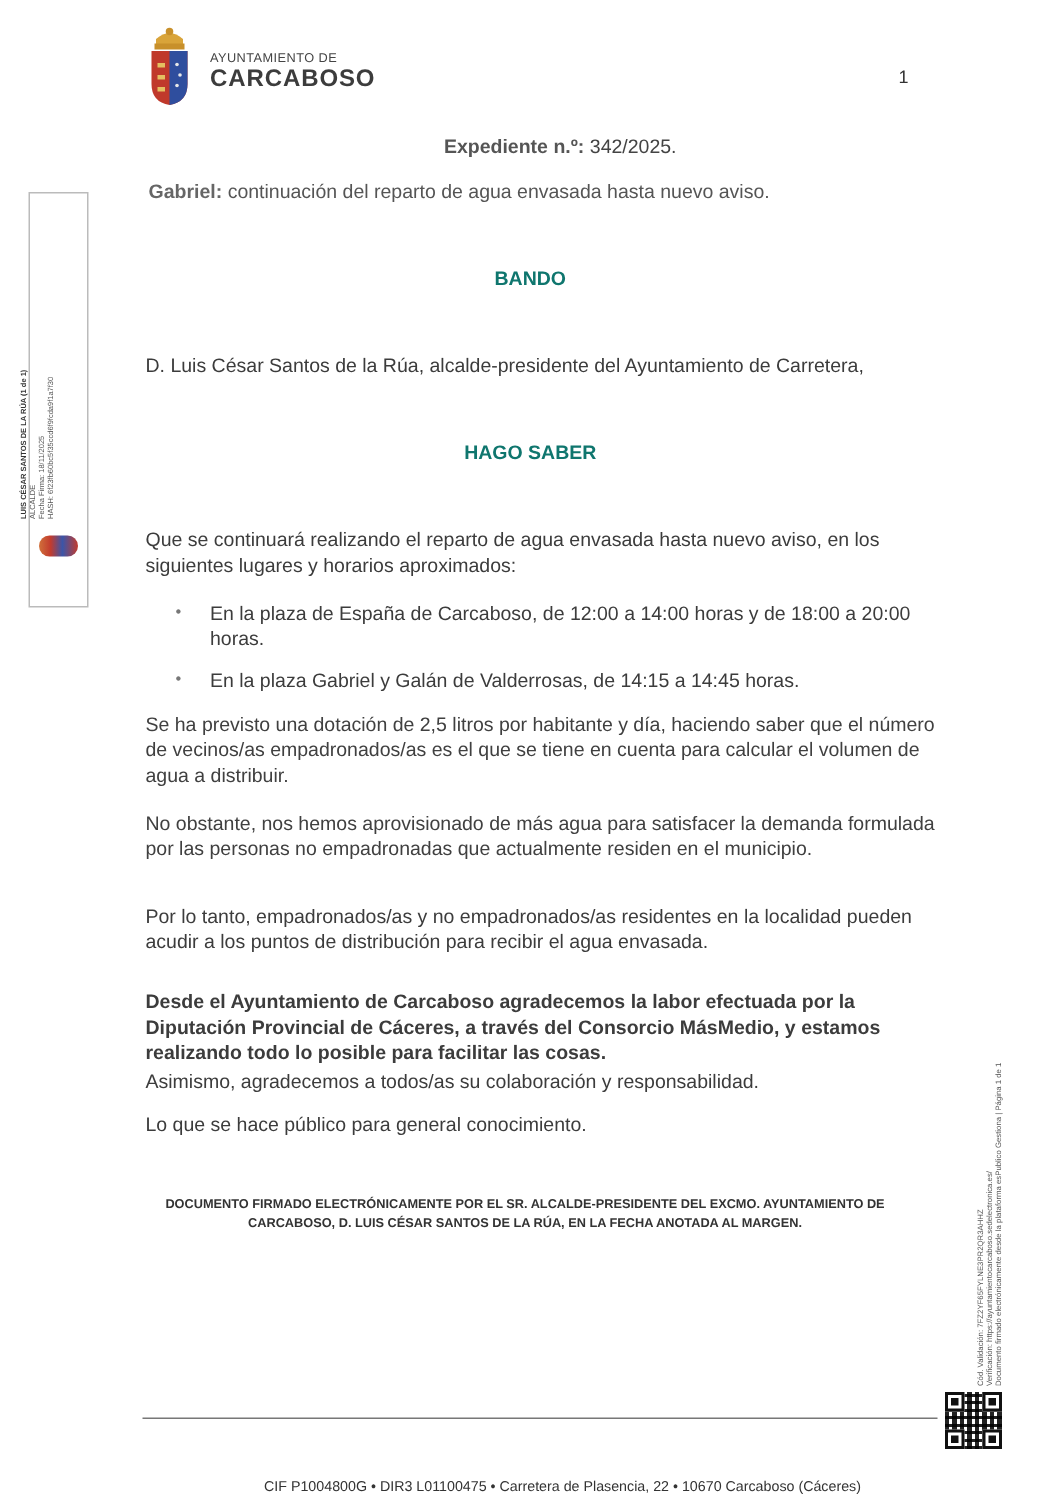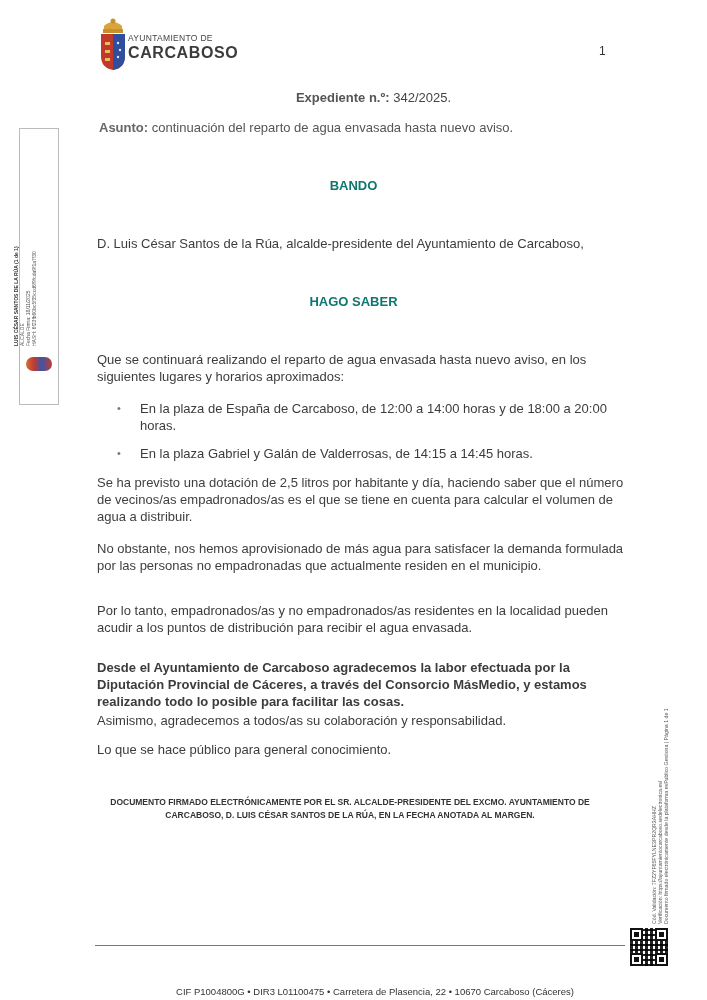--- a/index.html
+++ b/index.html
@@ -1,20 +1,20 @@
 <!DOCTYPE html>
 <html><head>
 <meta charset="utf-8">
 <style>
   html, body { margin:0; padding:0; background:#ffffff; }
   body { width:707px; height:1000px; position:relative; overflow:hidden;
          font-family:"Liberation Sans", sans-serif; color:#3a3a3a; }
   .logo { position:absolute; left:98px; top:16px; display:flex; align-items:center; }
   .crest { width:30px; height:56px; position:relative; }
-  .logo-text { margin-top:6px; }
+  .logo-text { margin-left:12px; margin-top:6px; }
   .logo-small { font-size:8.5px; letter-spacing:0.3px; color:#444; }
   .logo-big { font-size:16px; font-weight:bold; letter-spacing:0.6px; color:#3c3c3c; margin-top:1px; }
   .page-num { position:absolute; left:599px; top:44px; font-size:12px; color:#333; }
   .expediente { position:absolute; left:0; width:707px; top:90px; text-align:center; font-size:13px; color:#444;margin-left:20px; }
   .expediente b { color:#555; }
   .asunto { position:absolute; left:99px; top:120px; font-size:13px; color:#555; }
   .asunto b { color:#666; }
   .heading { position:absolute; left:0; width:707px; text-align:center; font-size:13px; font-weight:bold; color:#0f766e; }
   .para { position:absolute; left:97px; width:530px; font-size:13px; line-height:17px; color:#3c3c3c; }
   .light { color:#404040; }
@@ -63,27 +63,27 @@
 </div>
 
 <div class="page-num">1</div>
 
 <div class="expediente">
   <b>Expediente n.º:</b>
   <span>342/2025.</span>
 </div>
 
 <div class="asunto">
-  <b>Asunto:</b>
+  <b>Gabriel:</b>
   <span>continuación del reparto de agua envasada hasta nuevo aviso.</span>
 </div>
 
 <div class="heading" style="top:178px;">BANDO</div>
 
-<div class="para" style="top:235px;width:540px;">D. Luis César Santos de la Rúa, alcalde-presidente del Ayuntamiento de Carcaboso,</div>
+<div class="para" style="top:235px;width:540px;">D. Luis César Santos de la Rúa, alcalde-presidente del Ayuntamiento de Carretera,</div>
 
 <div class="heading" style="top:294px;">HAGO SABER</div>
 
 <div class="para" style="top:351px;">Que se continuará realizando el reparto de agua envasada hasta nuevo aviso, en los siguientes lugares y horarios aproximados:</div>
 
 <div class="bullets" style="top:400px;">
   <div class="bullet">
     <span class="bullet-dot">•</span>
     <span>En la plaza de España de Carcaboso, de 12:00 a 14:00 horas y de 18:00 a 20:00 horas.</span>
   </div>

